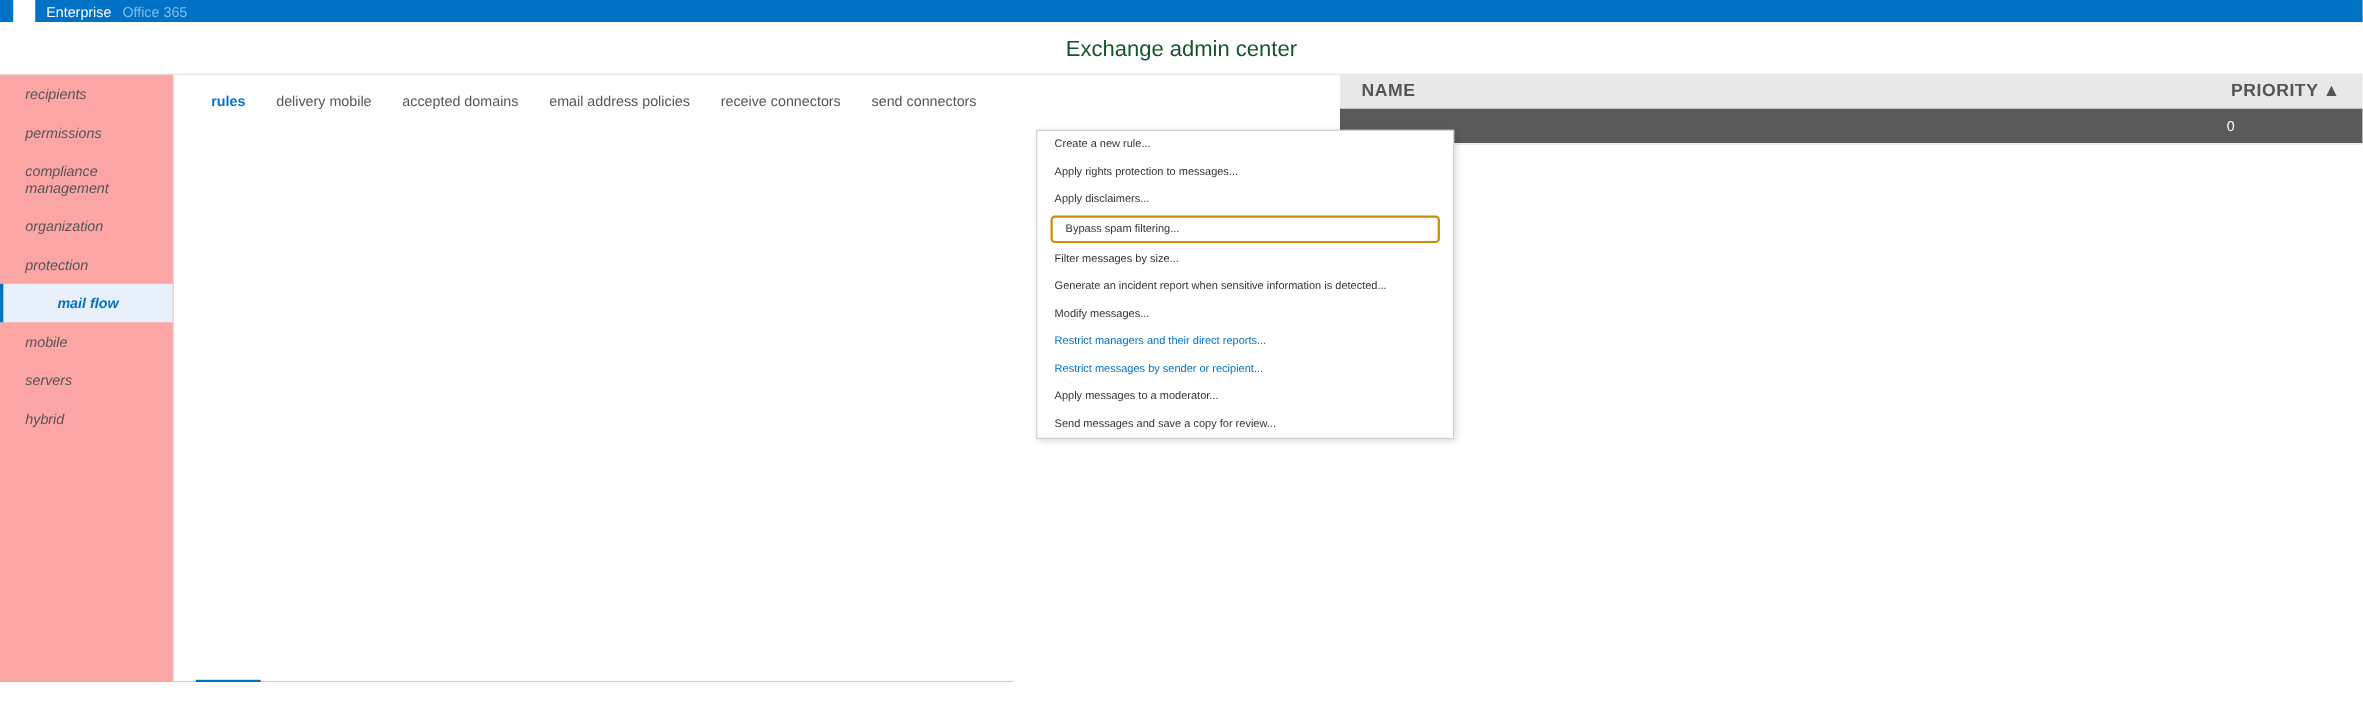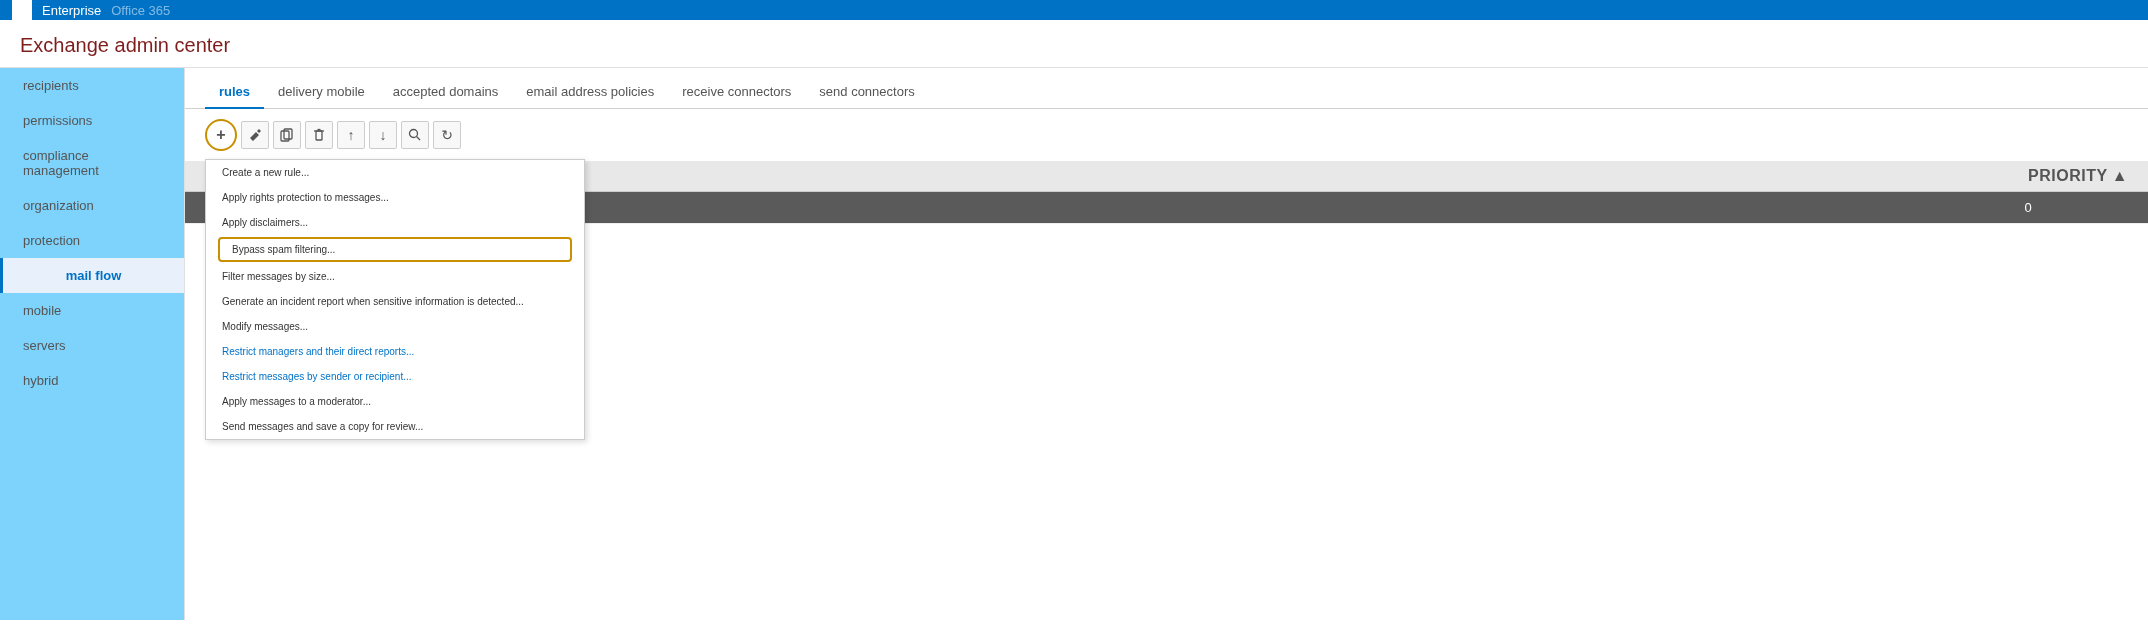--- a/index.html
+++ b/index.html
@@ -30,56 +30,58 @@
     }
 
     
     .page-title-bar {
       padding: 14px 20px 10px 20px;
       border-bottom: 1px solid #e0e0e0;
     }
     .page-title {
       font-size: 20px;
       font-weight: 300;
-      color: #7f1d1d;
+      color: #14532d;
+      text-align: center;
     }
 
     
     .layout {
       display: flex;
       height: calc(643px - 36px - 55px);
     }
 
     
     .sidebar {
-      width: 185px;
+      width: 158px;
       border-right: 1px solid #e0e0e0;
-      background: #7dd3fc;
+      background: #fca5a5;
       flex-shrink: 0;
+      font-style: italic;
     }
     .sidebar-item {
       padding: 10px 20px;
       font-size: 13px;
       color: #555;
       cursor: pointer;
       border-left: 3px solid transparent;
     }
     .sidebar-item.active {
       color: #0072c6;
       background: #e8f0fb;
       border-left: 3px solid #0072c6;
       font-weight: 600;
       text-align: center;
     }
 
     
     .main-content {
       flex: 1;
       display: flex;
-      flex-direction: column;
+      flex-direction: row;
       overflow: hidden;
       position: relative;
     }
 
     
     .tabs {
       display: flex;
       padding: 0 20px;
       border-bottom: 1px solid #d0d0d0;
       gap: 0;

